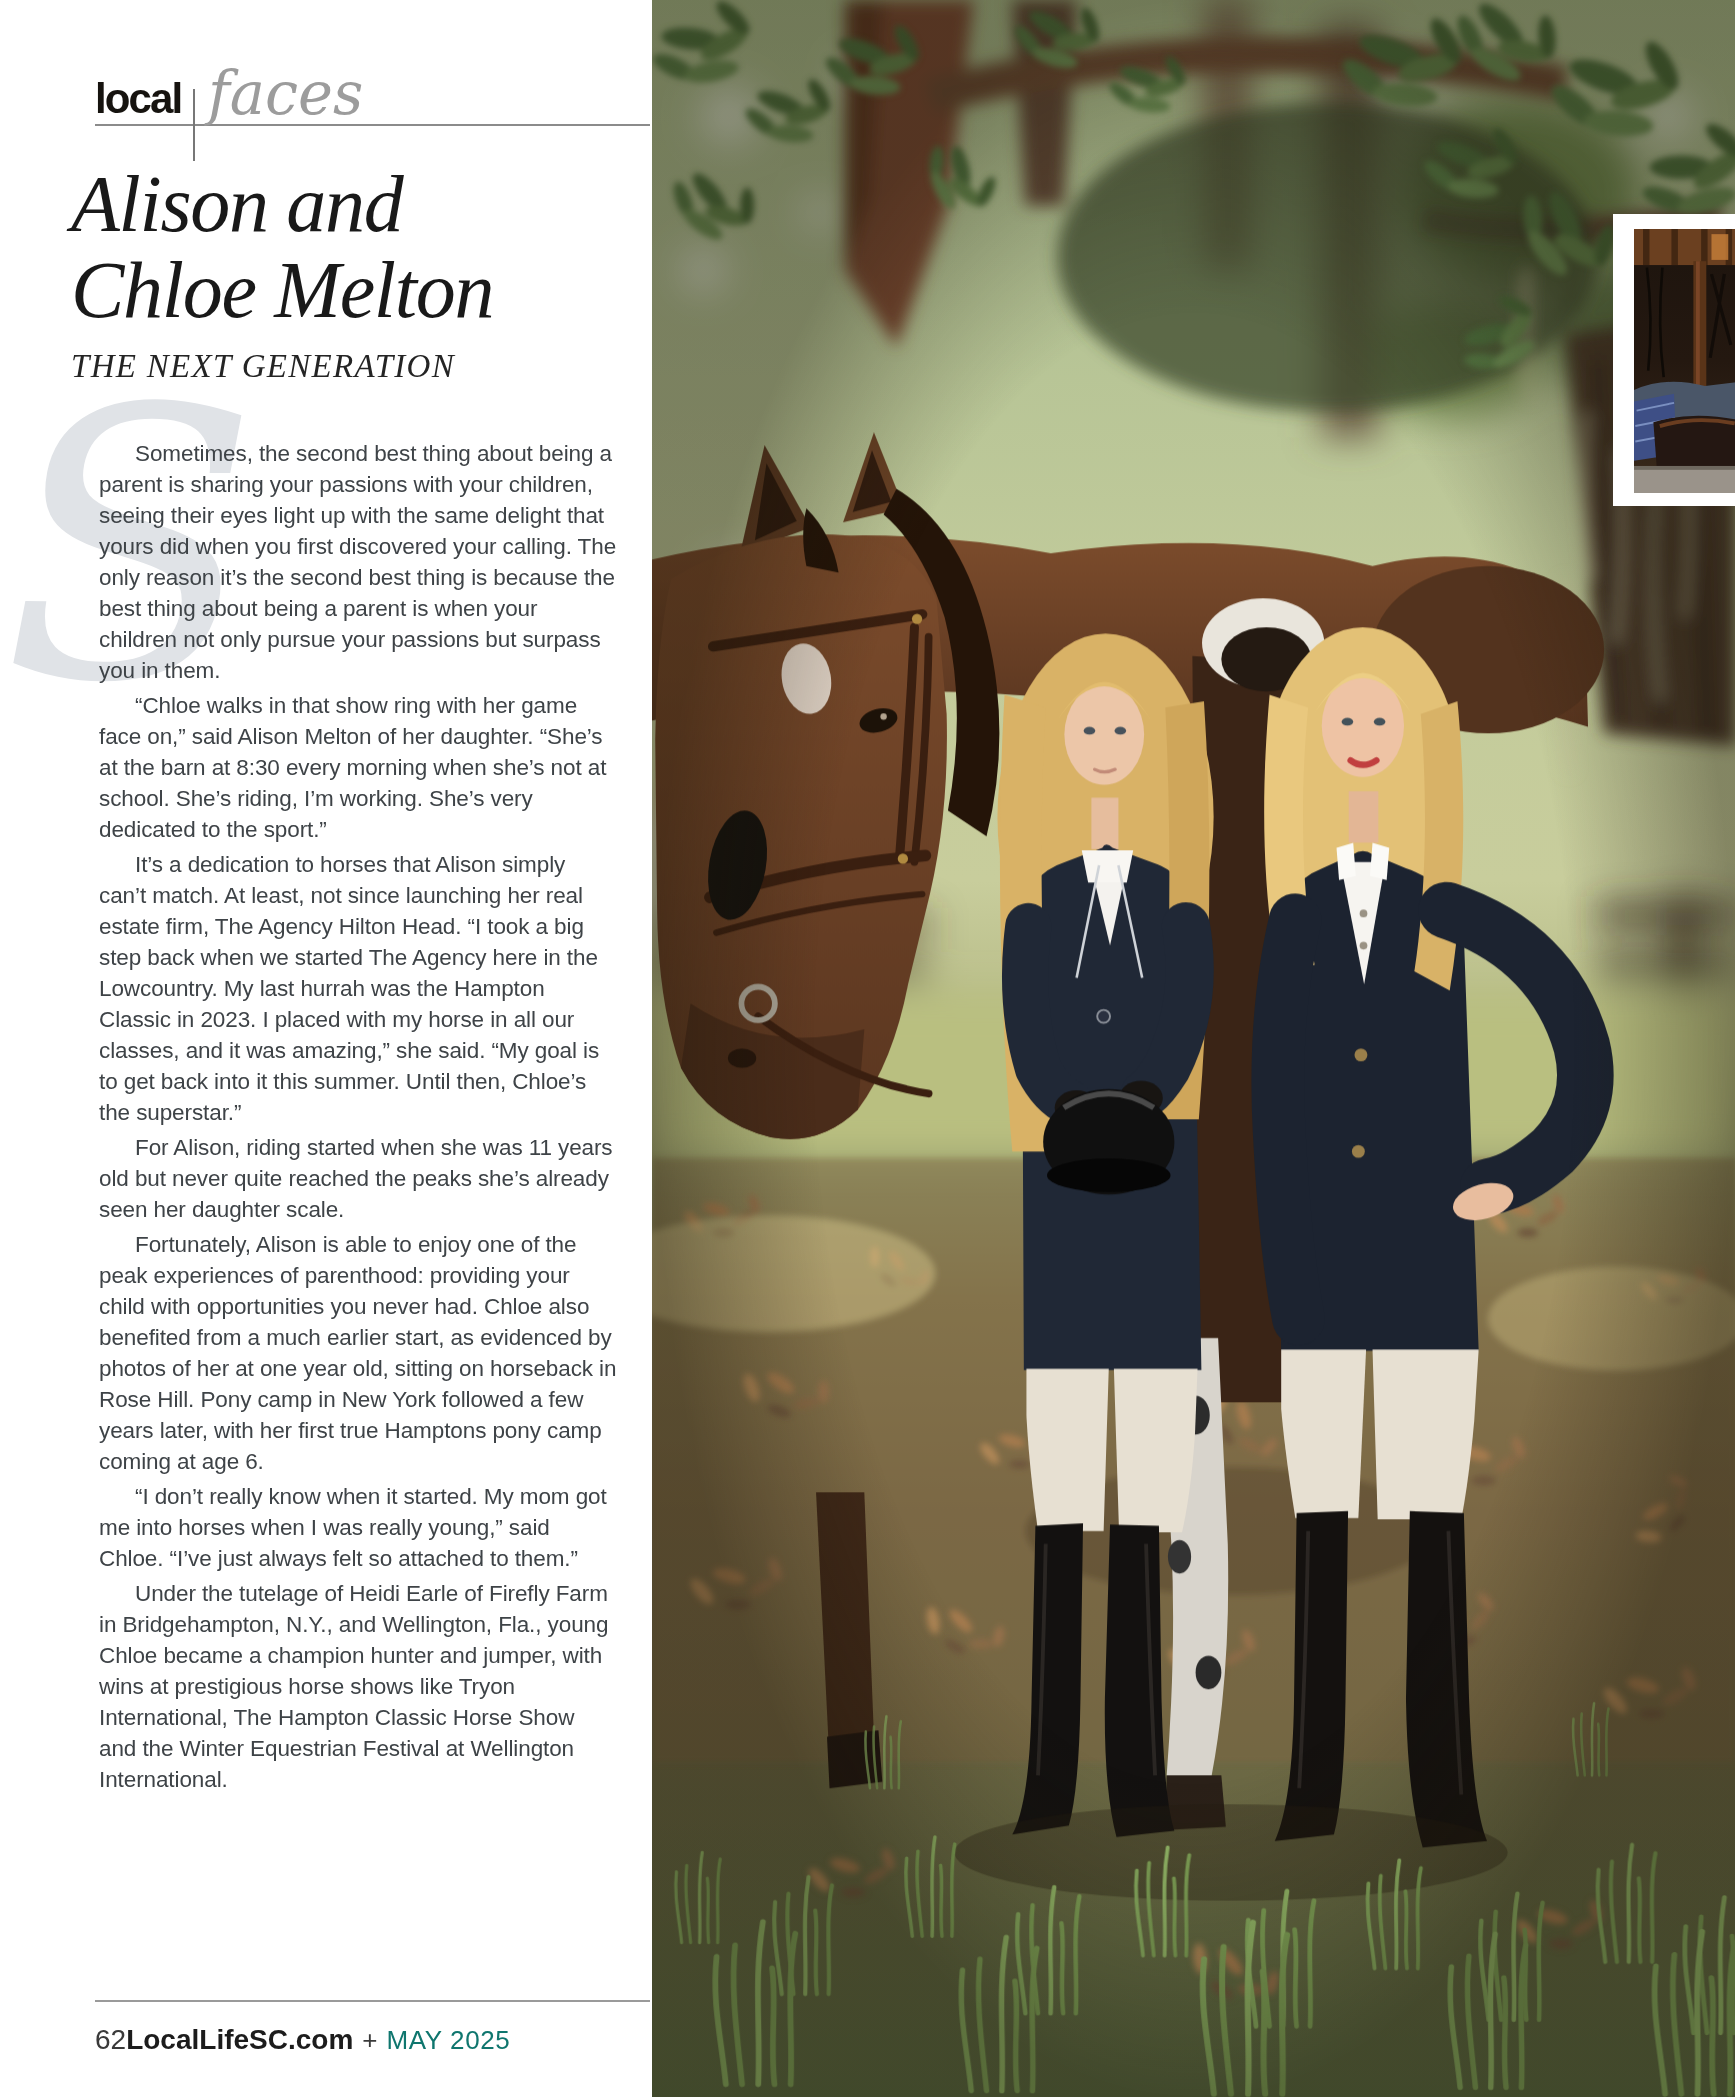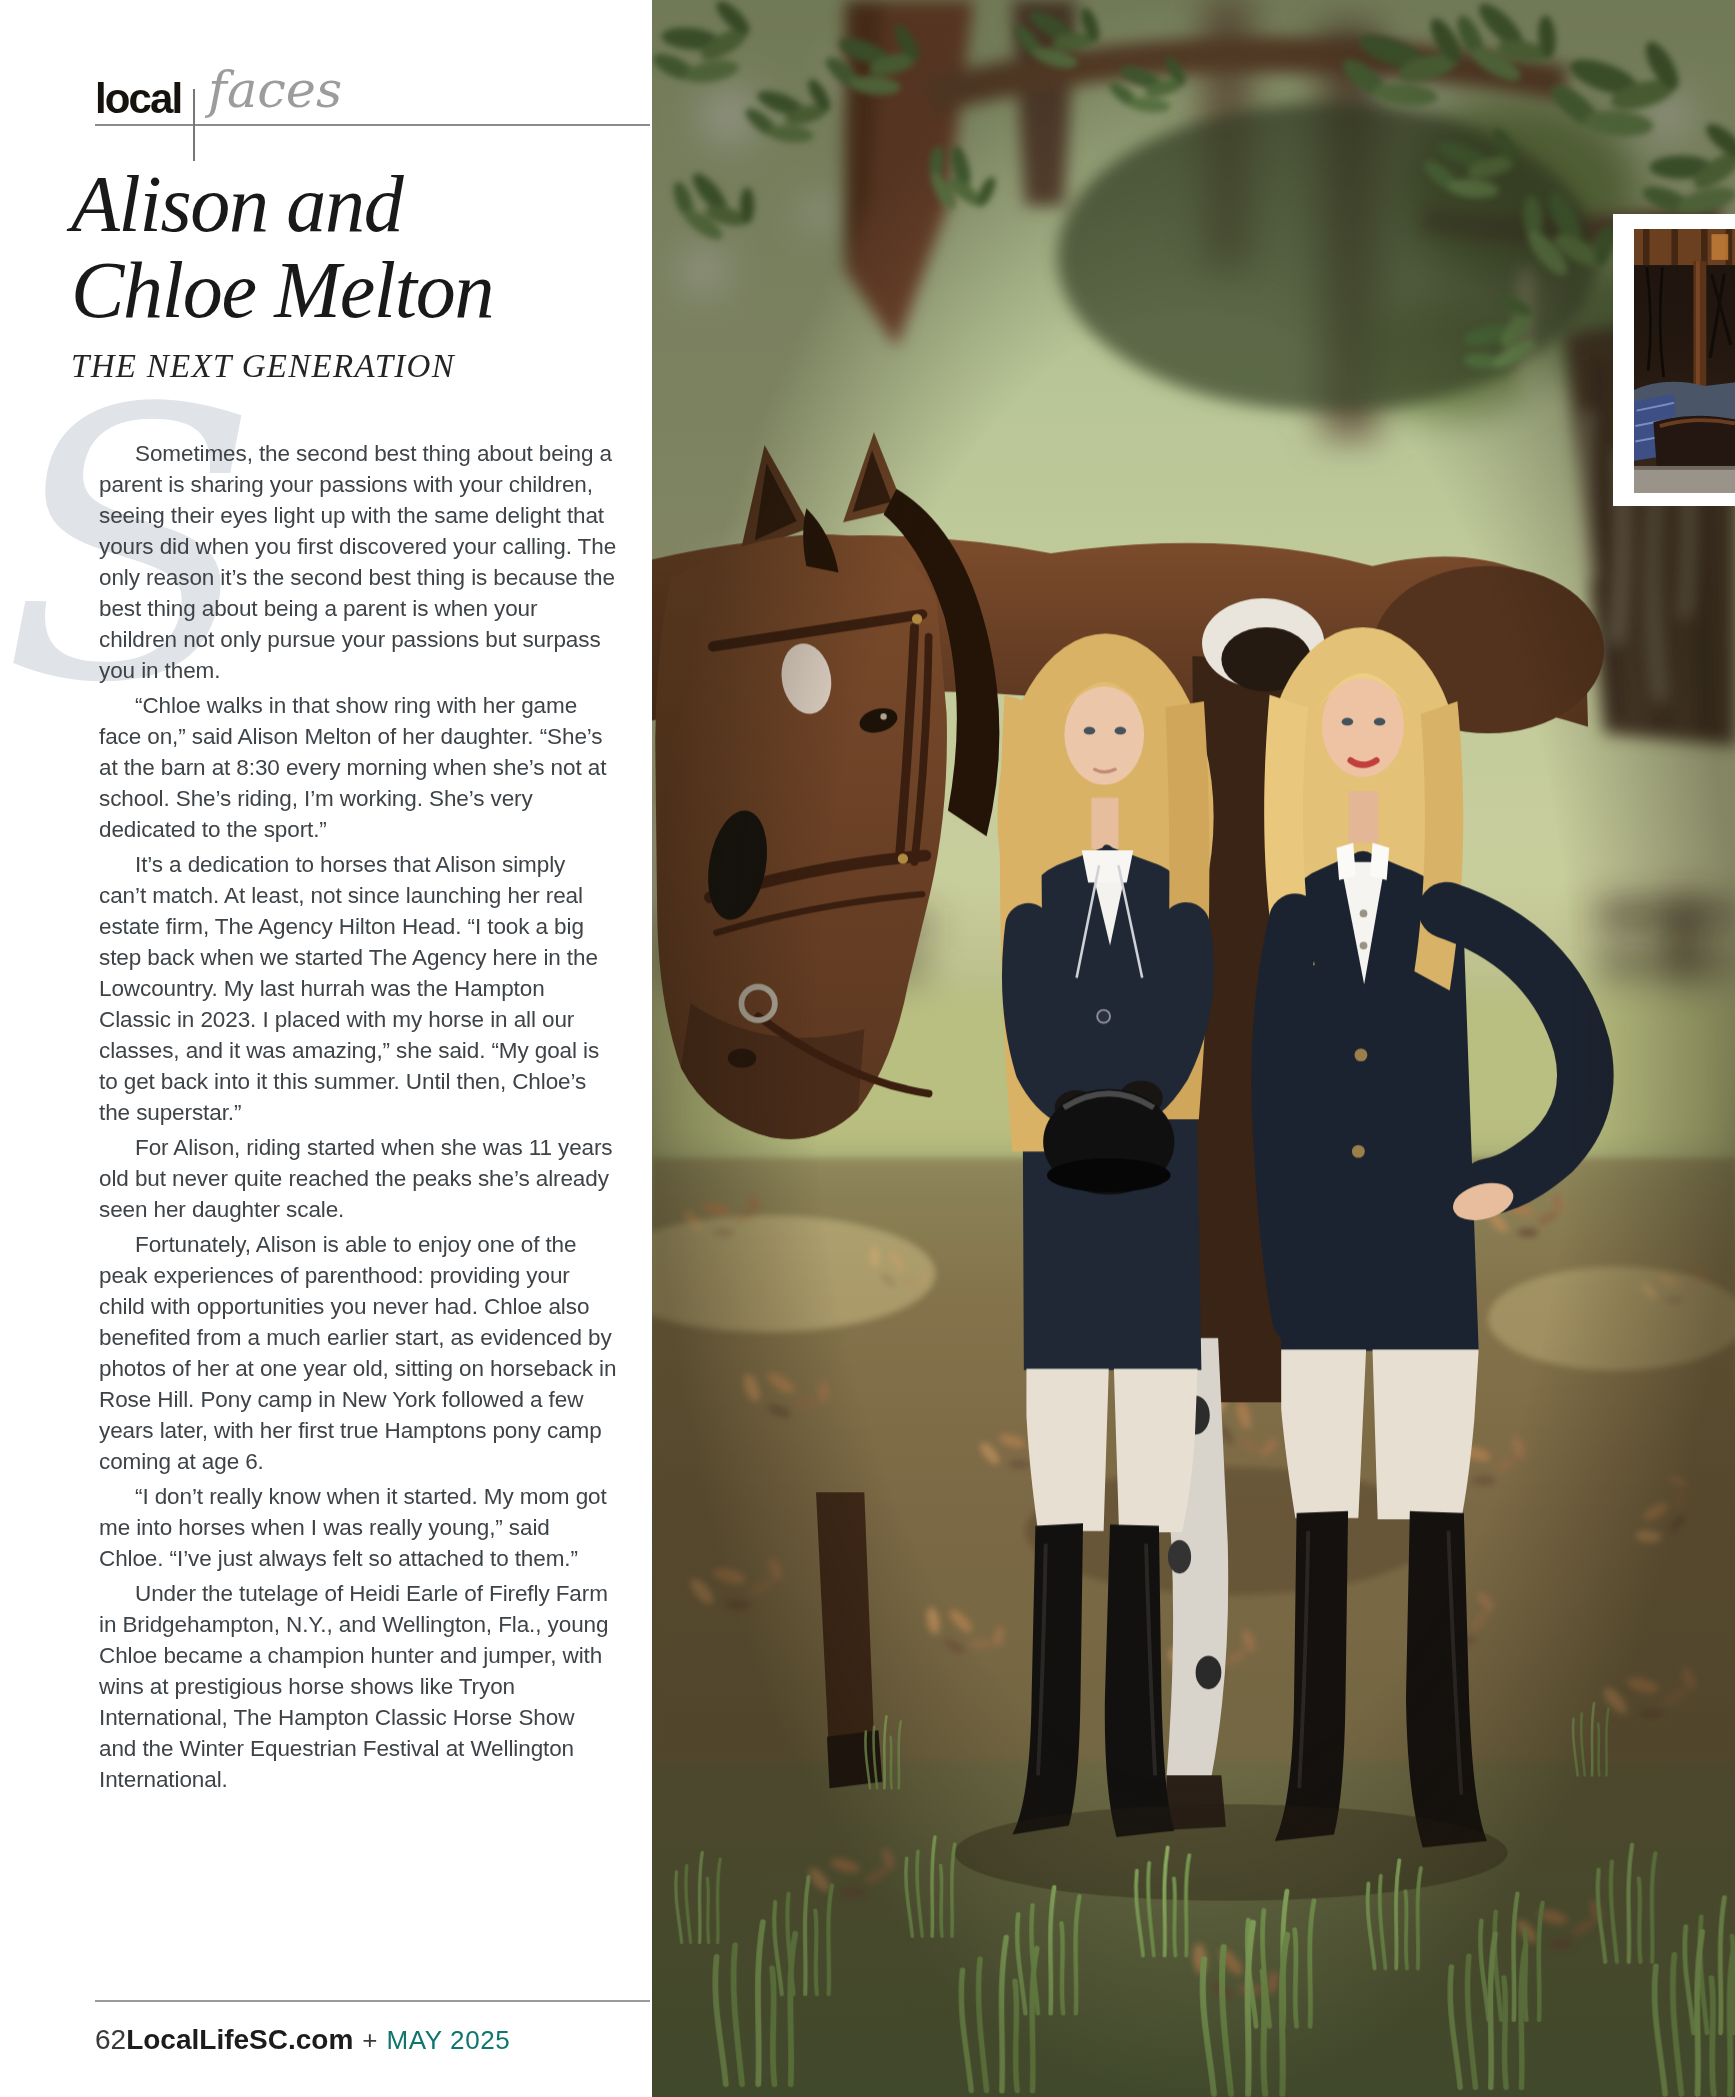--- a/index.html
+++ b/index.html
@@ -4,21 +4,21 @@
 <style>
   html,body{margin:0;padding:0;background:#ffffff;}
   .page{position:relative;width:1736px;height:2097px;background:#ffffff;
         font-family:"Liberation Sans",sans-serif;overflow:hidden;}
 
   
   .brand-bold{position:absolute;left:95px;top:78px;font-weight:bold;font-size:42px;
               letter-spacing:-1.9px;color:#16130f;line-height:1;z-index:3;}
   .brand-divider{position:absolute;left:193px;top:89px;width:1.9px;height:72px;background:#777;z-index:3;}
   .brand-script{position:absolute;left:208px;top:64px;font-family:"DejaVu Serif",serif;
-                font-style:italic;font-size:51px;color:#9c9c9c;line-height:1;z-index:3;}
+                font-style:italic;font-size:59px;color:#9c9c9c;line-height:1;z-index:3;}
   .header-rule{position:absolute;left:95px;top:124px;width:555px;height:1.9px;background:#8b8b8b;z-index:2;}
 
   
   .title-block{position:absolute;left:71px;top:161px;width:540px;text-align:left;
                font-family:"Liberation Serif",serif;font-style:italic;color:#191919;z-index:3;}
   .title-line{font-size:80px;line-height:86px;letter-spacing:-1.3px;}
   .title-sub{margin-top:15.4px;font-size:33px;letter-spacing:1.3px;color:#242424;}
 
   
   .dropcap{position:absolute;left:2.6px;top:380px;font-family:"DejaVu Serif",serif;font-style:italic;

